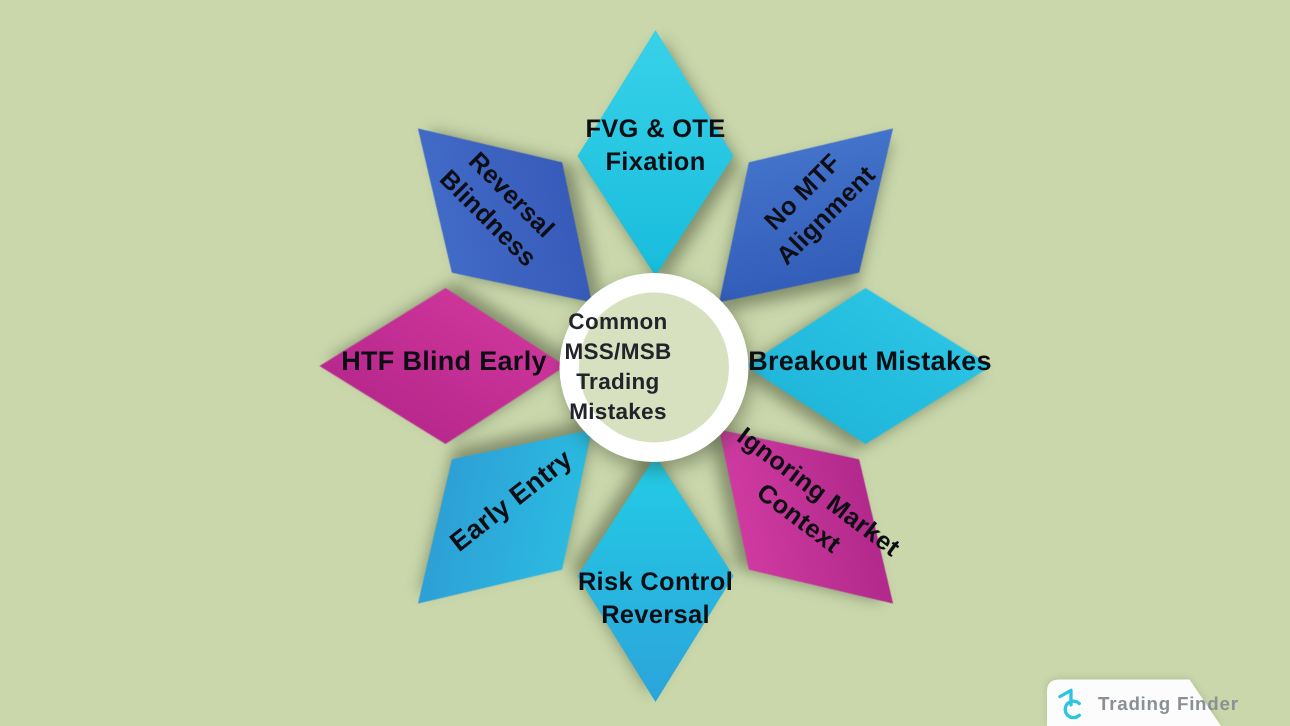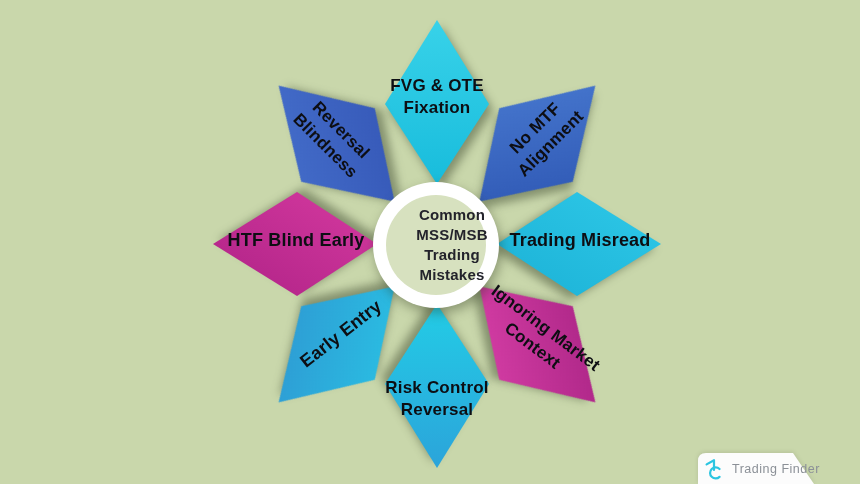--- a/index.html
+++ b/index.html
@@ -46,20 +46,21 @@
     height: 31px;
     display: flex;
     align-items: center;
     gap: 6px;
   }
   .wm-text {
     font-size: 12.5px;
     color: #8b9097;
     letter-spacing: 0.5px;
     white-space: nowrap;
+    font-weight: bold;
   }
 </style>
 </head>
 <body>
 
 <div id="canvas">
 
   <svg id="diagram-svg" width="860" height="484" viewBox="0 0 860 484">
     <defs>
       <linearGradient id="g0" x1="0" y1="0" x2="0" y2="1">
@@ -110,31 +111,31 @@
     <circle class="hub-ring" cx="436" cy="245" r="63" fill="#ffffff"></circle>
     <circle cx="436" cy="245" r="50" fill="#d7e1bf"></circle>
 
     <path class="wm-box" d="M814,484 L793,453 H706 Q698,453 698,461 V484 Z" fill="#fcfcfc"></path>
   </svg>
 
   <div class="petal-label two-line" style="left:437px; top:97px; --r:0deg;">FVG &amp; OTE
 Fixation</div>
   <div class="petal-label two-line" style="left:543px; top:136px; --r:-45deg;">No MTF
 Alignment</div>
-  <div class="petal-label one-line" style="left:580px; top:241px; --r:0deg;">Trading Misread</div>
+  <div class="petal-label one-line" style="left:580px; top:241px; --r:0deg;">Breakout Mistakes</div>
   <div class="petal-label two-line" style="left:539px; top:337px; --r:37deg;">Ignoring Market
 Context</div>
   <div class="petal-label two-line" style="left:437px; top:399px; --r:0deg;">Risk Control
 Reversal</div>
   <div class="petal-label one-line" style="left:341px; top:334px; --r:-38deg;">Early Entry</div>
   <div class="petal-label one-line" style="left:296px; top:241px; --r:0deg;">HTF Blind Early</div>
   <div class="petal-label two-line" style="left:333px; top:138px; --r:45deg;">Reversal
 Blindness</div>
 
-  <div class="hub-label" style="left:452px; top:245px;">Common
+  <div class="hub-label" style="left:412px; top:245px;">Common
 MSS/MSB
 Trading
 Mistakes</div>
 
   <div class="watermark">
     <svg width="24" height="24" viewBox="0 0 26 26" fill="none" stroke-width="2.4" stroke-linecap="round" stroke-linejoin="round">
       <path d="M5,8 L13,3.5 L13,14" stroke="#2bc5e1"></path>
       <path d="M19,13 A6,6 0 1 0 19,21.5" stroke="#2bc5e1"></path>
     </svg>
     <span class="wm-text">Trading Finder</span>

